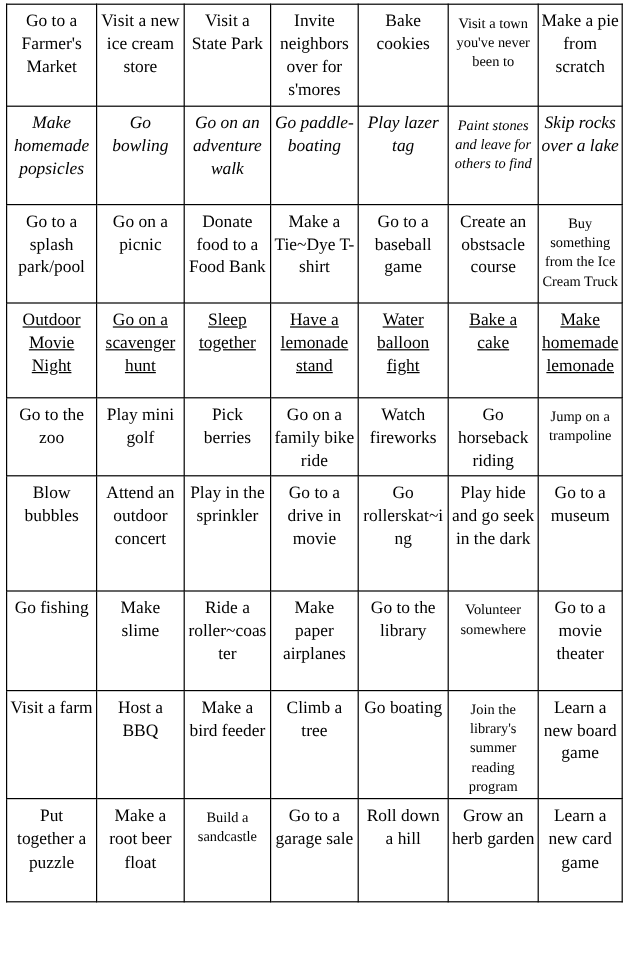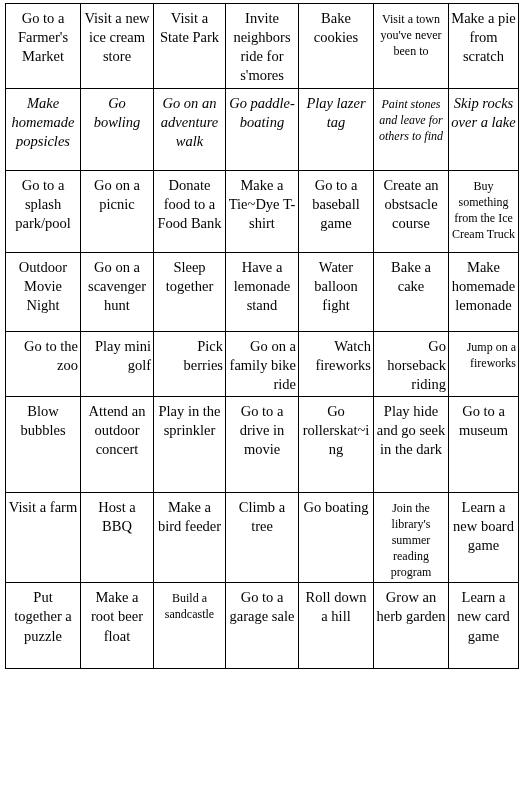--- a/index.html
+++ b/index.html
@@ -58,22 +58,22 @@
   col.c2 { width: 72px; }
   col.c3 { width: 73px; }
   col.c4 { width: 75px; }
   col.c5 { width: 75px; }
   col.c6 { width: 70px; }
 
   
   tr.r0 td { height: 72px; }
   tr.r1 td { height: 72px; font-style: italic; }
   tr.r2 td { height: 72px; margin-top: 44px; }
-  tr.r3 td { height: 71px; }
-  tr.r4 td { height: 55px; text-align: right; }
+  tr.r3 td { height: 71px; text-decoration: underline; }
+  tr.r4 td { height: 55px; }
   tr.r5 td { height: 88px; margin-top: 24px; }
   tr.r6 td { height: 73px; }
   tr.r7 td { height: 70px; }
   tr.r8 td { height: 74px; }
   tr.r9 td { height: 76px; }
 </style>
 </head>
 <body>
 
 <div id="grid-wrap">
@@ -85,21 +85,21 @@
         <col class="c3">
         <col class="c4">
         <col class="c5">
         <col class="c6">
     </colgroup>
     <tbody>
       <tr class="r0">
         <td>Go to a Farmer's Market</td>
         <td>Visit a new ice cream store</td>
         <td>Visit a State Park</td>
-        <td>Invite neighbors ride for s'mores</td>
+        <td>Invite neighbors over for s'mores</td>
         <td>Bake cookies</td>
         <td class="small">Visit a town you've never been to</td>
         <td>Make a pie from scratch</td>
       </tr>
       <tr class="r1">
         <td>Make homemade popsicles</td>
         <td>Go bowling</td>
         <td>Go on an adventure walk</td>
         <td>Go paddle-boating</td>
         <td>Play lazer tag</td>
@@ -124,30 +124,39 @@
         <td>Bake a cake</td>
         <td>Make homemade lemonade</td>
       </tr>
       <tr class="r4">
         <td>Go to the zoo</td>
         <td>Play mini golf</td>
         <td>Pick berries</td>
         <td>Go on a family bike ride</td>
         <td>Watch fireworks</td>
         <td>Go horseback riding</td>
-        <td class="small">Jump on a fireworks</td>
+        <td class="small">Jump on a trampoline</td>
       </tr>
       <tr class="r5">
         <td>Blow bubbles</td>
         <td>Attend an outdoor concert</td>
         <td>Play in the sprinkler</td>
         <td>Go to a drive in movie</td>
         <td>Go rollerskat~ing</td>
         <td>Play hide and go seek in the dark</td>
         <td>Go to a museum</td>
+      </tr>
+      <tr class="r6">
+        <td>Go fishing</td>
+        <td>Make slime</td>
+        <td>Ride a roller~coaster</td>
+        <td>Make paper airplanes</td>
+        <td>Go to the library</td>
+        <td class="small">Volunteer somewhere</td>
+        <td>Go to a movie theater</td>
       </tr>
       <tr class="r7">
         <td>Visit a farm</td>
         <td>Host a BBQ</td>
         <td>Make a bird feeder</td>
         <td>Climb a tree</td>
         <td>Go boating</td>
         <td class="small">Join the library's summer reading program</td>
         <td>Learn a new board game</td>
       </tr>

